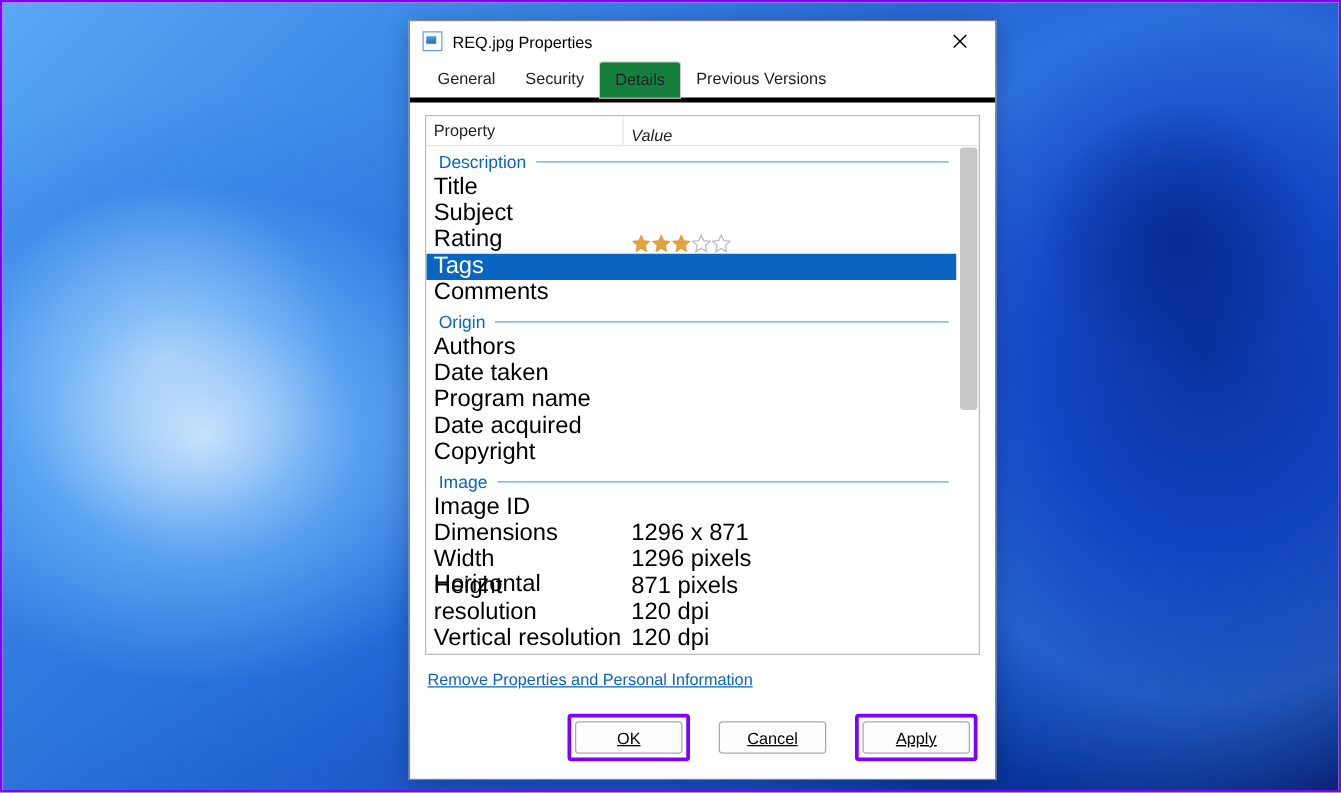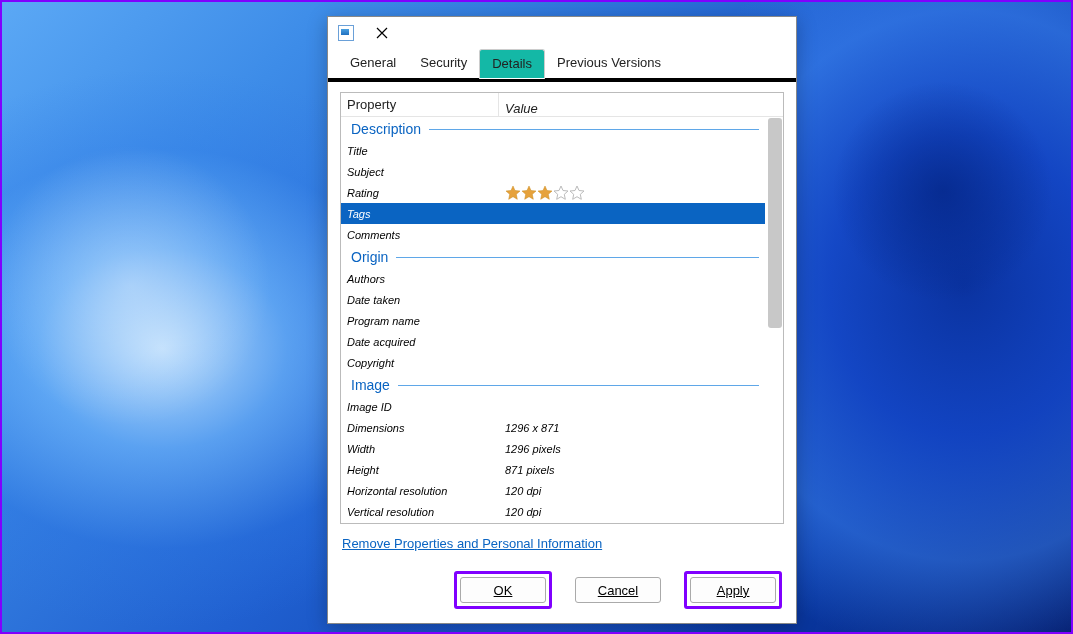--- a/index.html
+++ b/index.html
@@ -65,21 +65,21 @@
   gap: 0;
 }
 .tab {
   padding: 6px 12px 7px;
   font-size: 13px;
   color: #222;
   position: relative;
   cursor: default;
 }
 .tab.active {
-  background:#14b8a6;
+  background:#15803d;
   border: 1px solid #ccc;
   border-bottom: 1px solid #fff;
   margin-bottom: -1px;
   border-radius: 3px 3px 0 0;
 }
 .content {
   flex:1;
   padding: 10px 12px 0 12px;
   display:flex; flex-direction:column;
 }
@@ -112,24 +112,23 @@
 .group {
   color:#0a64c2;
   font-size:14px;
   padding: 4px 0 3px 10px;
   display:flex; align-items:center; gap:8px;
 }
 .group .line { flex:1; height:1px; background:#5fa7e8; margin-right:6px;}
 .row {
   display:flex;
   height:21px;
-  align-items:center;
-  font-size:11px;
+  align-items:flex-end;
+  font-size:19px;
   padding-left:6px;
-  font-style:italic;
 }
 .row .p { width:152px; }
 .row .v { flex:1; padding-left:6px; }
 .row.selected { background:#0a64c2; color:#fff; }
 .row.selected .taginput {
   background:#fff; color:#000;
   height:19px;
   display:flex; align-items:center;
   padding:0 3px;
   border:1px solid #0a64c2;
@@ -160,20 +159,21 @@
 </style>
 </head>
 <body>
 
 <div class="desktop-bg"></div>
 
 <div class="dialog">
 
   <div class="titlebar">
     <span class="file-icon"></span>
+    <span class="title">REQ.jpg Properties</span>
     <span class="close">
       <svg viewBox="0 0 12 12">
           <path d="M1 1 L11 11 M11 1 L1 11" stroke="#000" stroke-width="1.2" fill="none"></path>
         </svg>
     </span>
   </div>
 
   <div class="tabstrip">
     <div class="tab">General</div>
     <div class="tab">Security</div>

